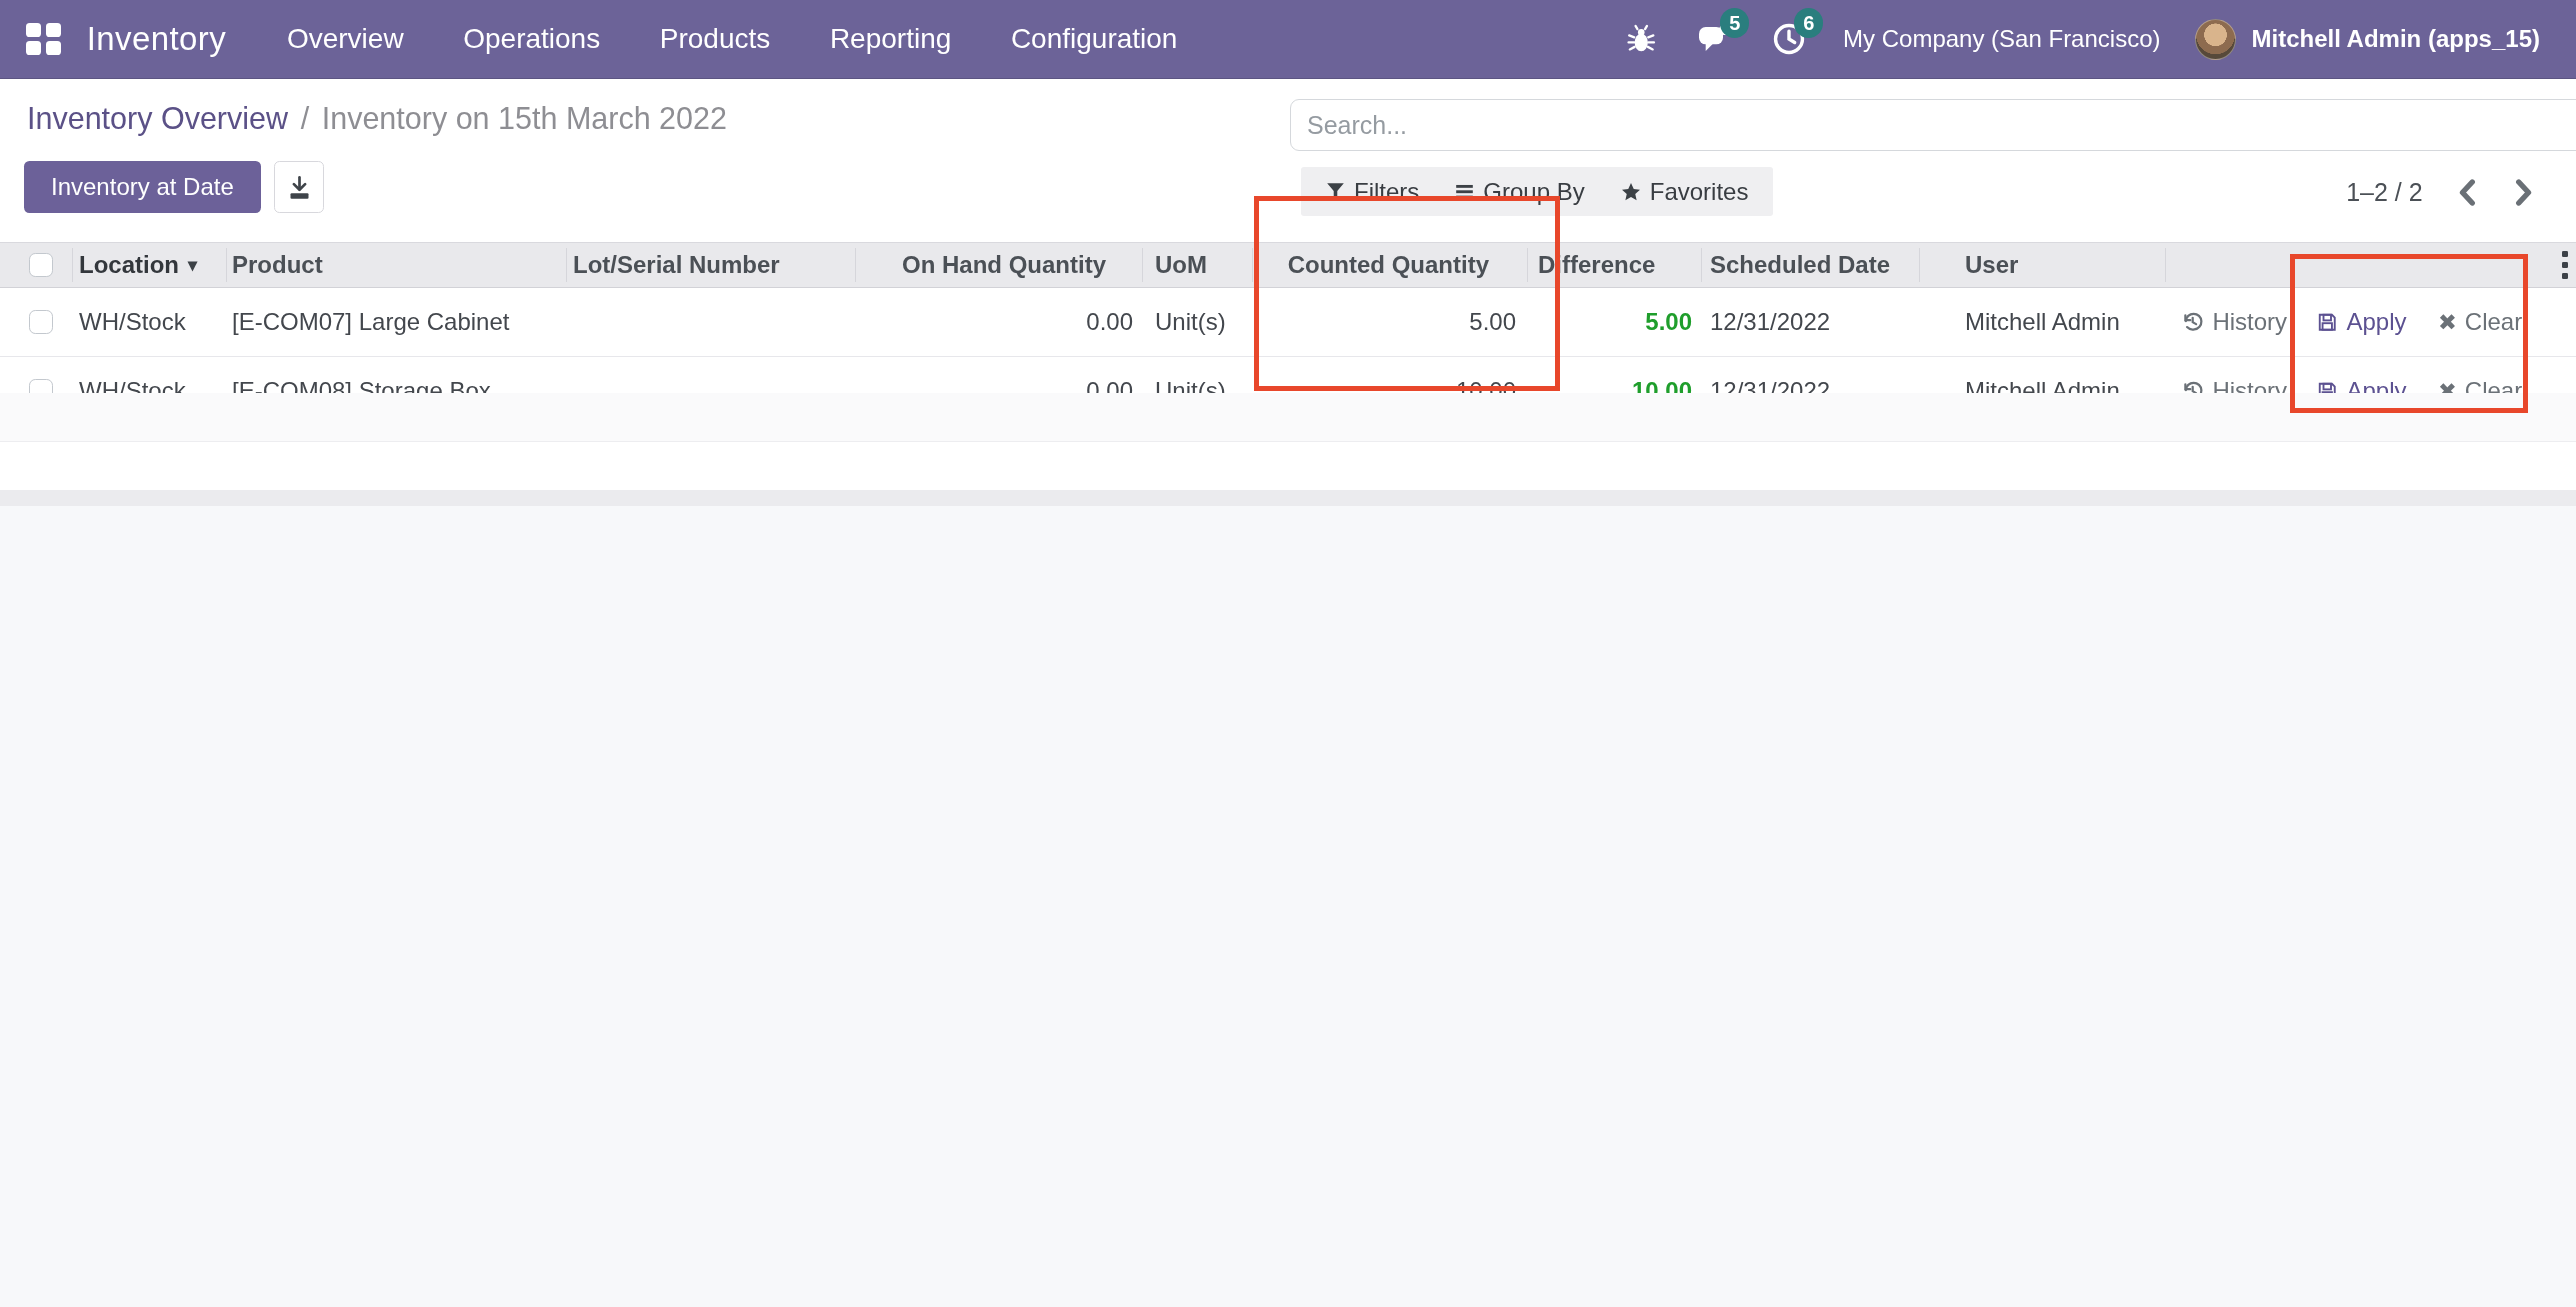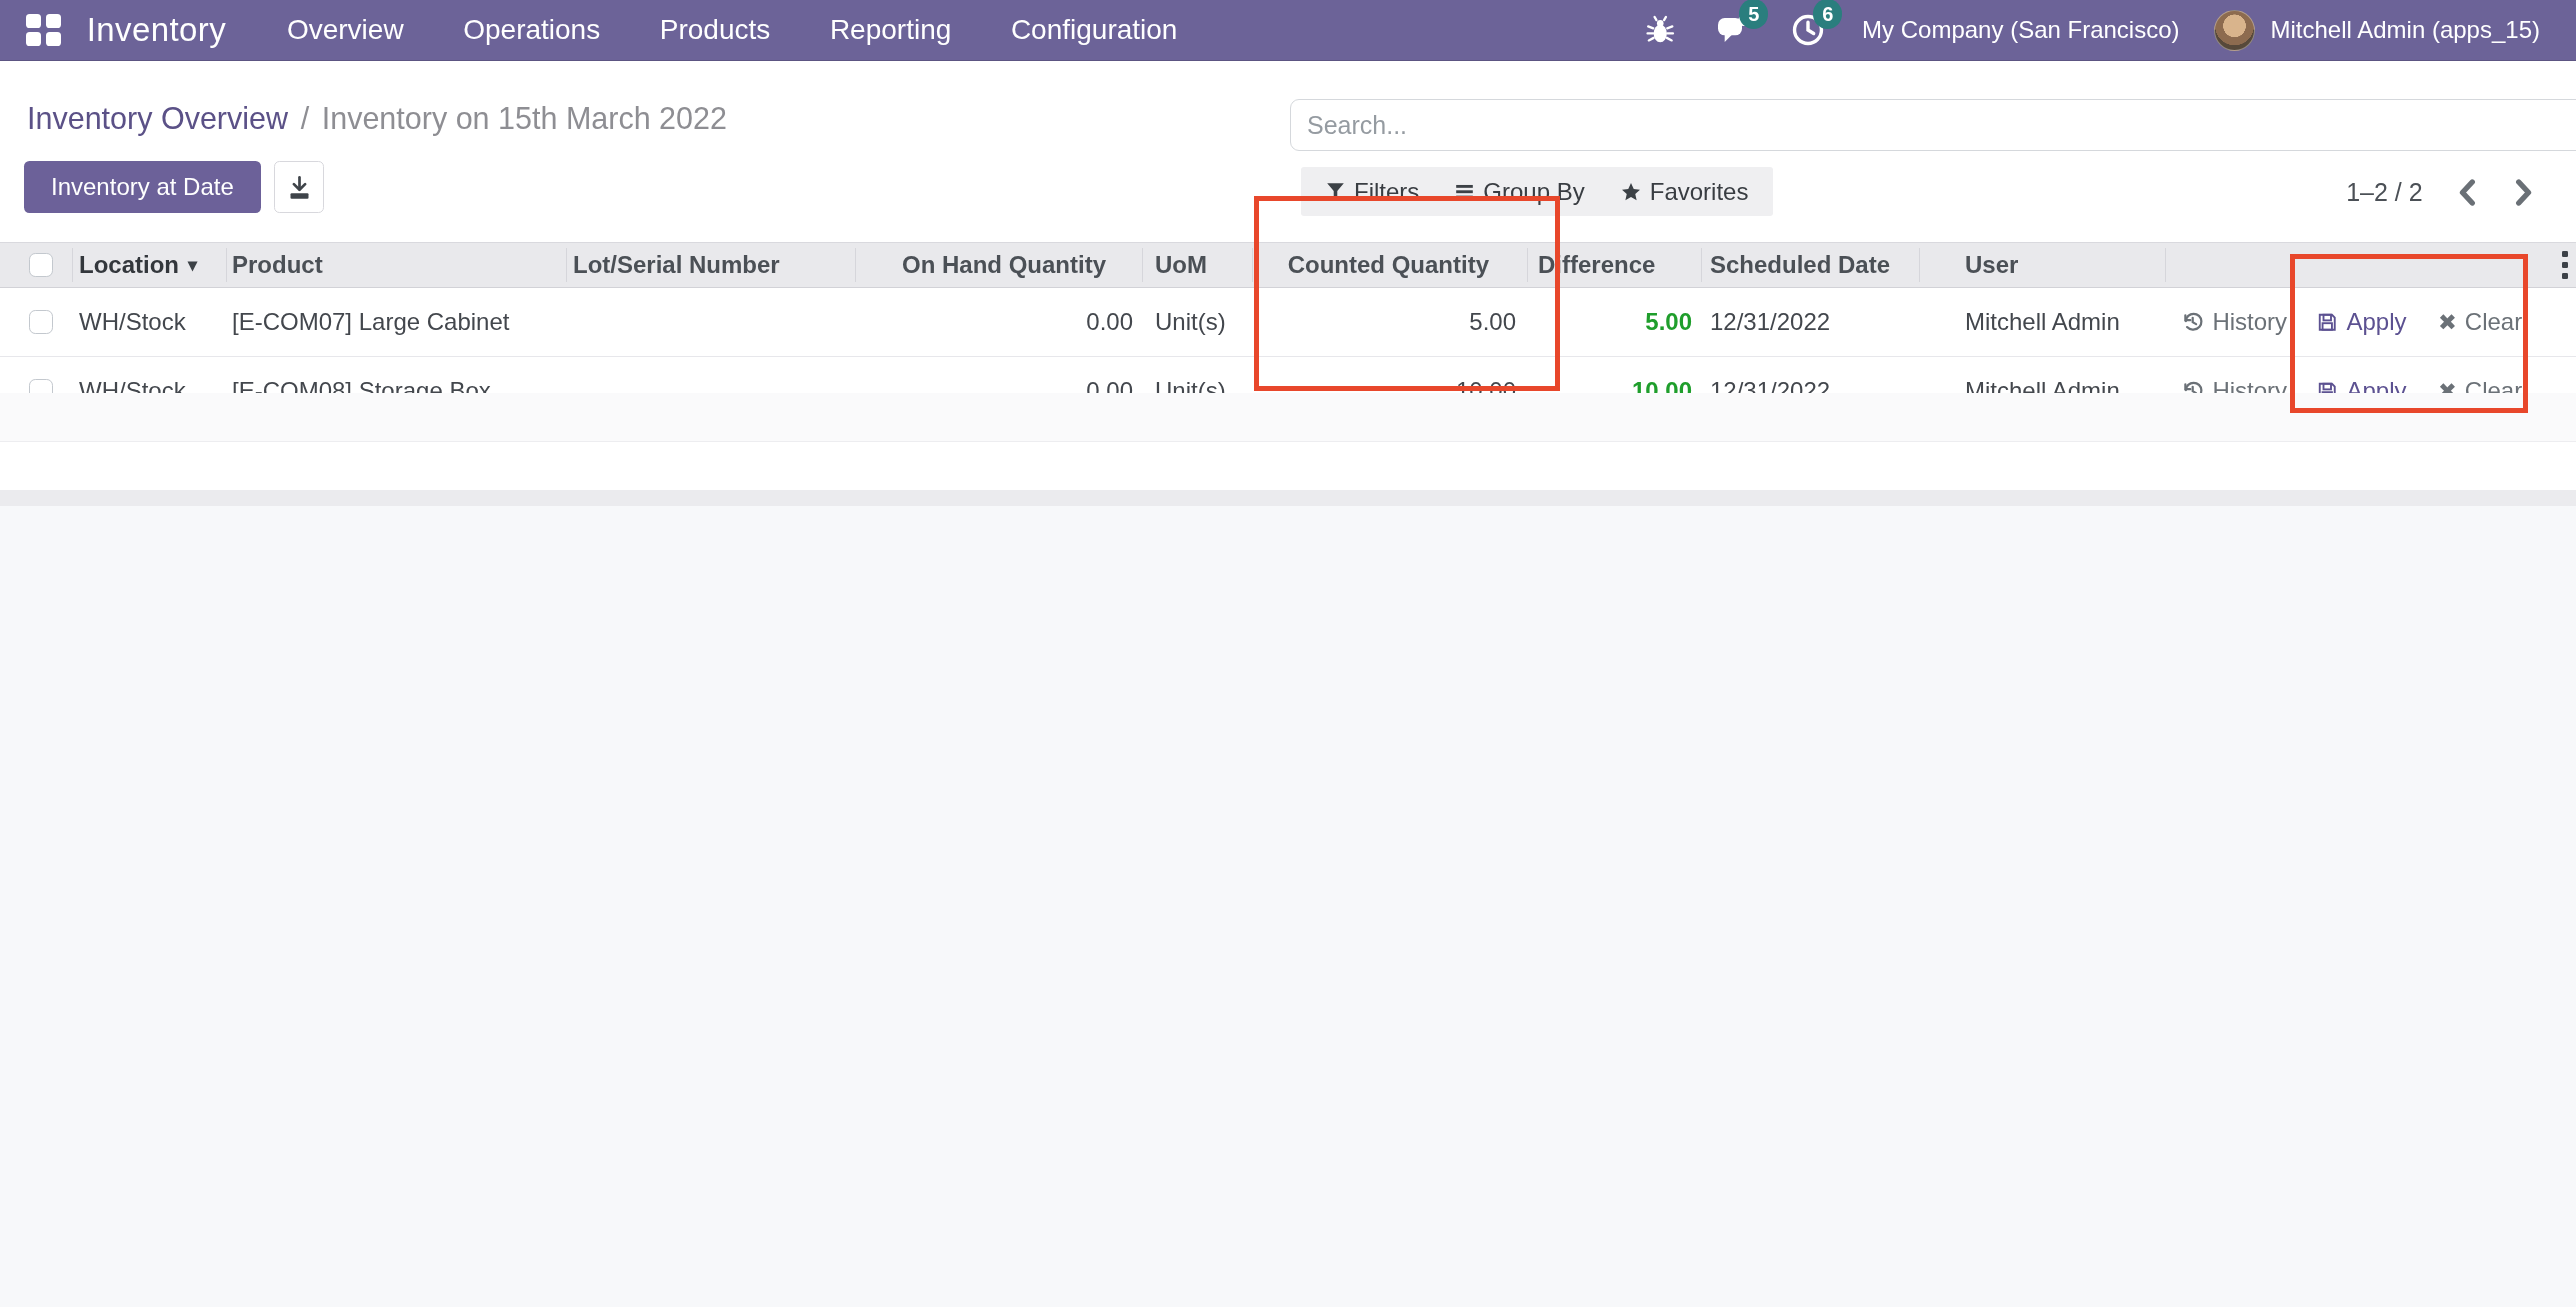--- a/index.html
+++ b/index.html
@@ -5,21 +5,21 @@
   * { margin:0; padding:0; box-sizing:border-box; }
   html,body { width:2576px; height:1308px; }
   body {
     font-family:"Liberation Sans", sans-serif;
     background:#ffffff; color:#43474d; position:relative; overflow:hidden;
   }
   svg { display:block; }
 
   
   .topbar {
-    position:absolute; left:0; top:0; width:2576px; height:61px;
+    position:absolute; left:0; top:0; width:2576px; height:79px;
     background:#6c6398; display:flex; align-items:center;
     border-bottom:1.8px solid rgba(0,0,0,0.14); color:#fff;
   }
   .apps-btn { margin-left:23.4px; width:40px; height:40px; display:flex; align-items:center; justify-content:center; cursor:pointer; }
   .apps-grid { display:grid; grid-template-columns:15.3px 15.3px; grid-template-rows:13.5px 13.5px; gap:4.5px; }
   .apps-grid span { background:#fff; border-radius:3.6px; }
   .app-name { font-size:33px; font-weight:400; margin-left:23.4px; letter-spacing:0.4px; }
   .menu { display:flex; margin-left:59px; gap:56px; font-size:28px; }
   .menu > div { cursor:pointer; padding:5.4px 1.8px; }
   .topbar-right { margin-left:auto; display:flex; align-items:center; gap:34px; padding-right:36px; }
@@ -161,21 +161,21 @@
       <span class="badge">5</span>
     </div>
     <div class="sysicon">
       <svg width="34" height="34" viewBox="0 0 24 24" fill="none" stroke="#ffffff" stroke-width="2.4" stroke-linecap="round">
         <circle cx="12" cy="12" r="9.5"></circle>
         <polyline points="12,6.5 12,12 16,14.5"></polyline>
       </svg>
       <span class="badge">6</span>
     </div>
     <div class="company-name">My Company (San Francisco)</div>
-    <div style="display:flex; align-items:center; gap:16px;">
+    <div style="display:flex; align-items:center; gap:16px;font-weight:bold;">
       <div class="avatar"></div>
       <div class="user-name">Mitchell Admin (apps_15)</div>
     </div>
   </div>
 </header>
 
 <div class="breadcrumb">
   <span class="bc-link">Inventory Overview</span>
   <span class="bc-sep">/</span>
   <span class="bc-current">Inventory on 15th March 2022</span>

